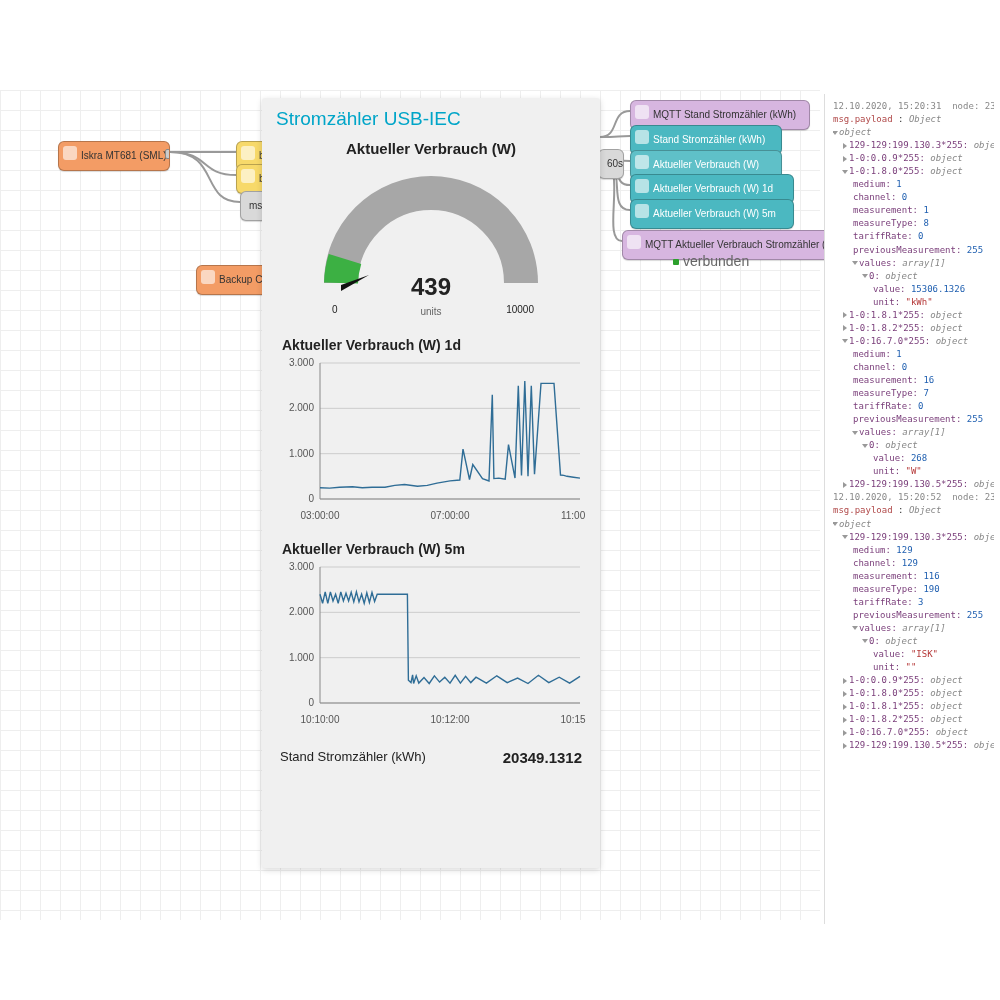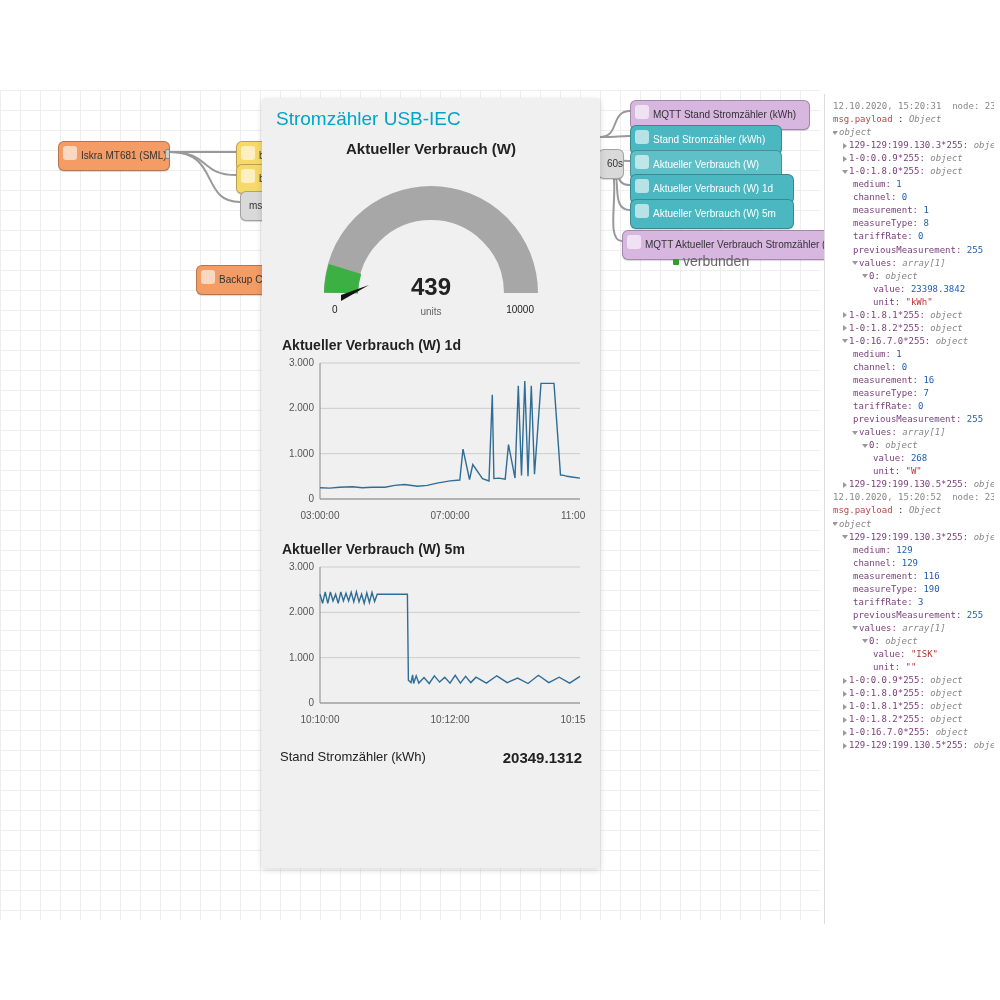--- a/index.html
+++ b/index.html
@@ -43,21 +43,21 @@
   .node-status .dot { display: inline-block; width: 6px; height: 6px; background: #2ca02c; border-radius: 1px; margin-right: 4px; vertical-align: middle; }
 
   
   .dash {
     position: absolute; left: 262px; top: 98px; width: 338px; height: 770px;
     background: #f0f0f0; border-radius: 3px; box-shadow: 0 2px 6px rgba(0,0,0,.15);
     padding: 10px 14px; color: #222;
   }
   .dash h1 { color: #00a5c8; font-weight: 400; font-size: 19px; margin-bottom: 10px; }
   .dash h2 { text-align: center; font-weight: 700; font-size: 15px; margin: 6px 0 6px; }
-  .gauge-wrap { position: relative; height: 160px; display: flex; align-items: center; justify-content: center; }
+  .gauge-wrap { position: relative; height: 160px; display: flex; justify-content: center; }
   .gauge-val { position: absolute; bottom: 22px; width: 100%; text-align: center; font-size: 24px; font-weight: 700; }
   .gauge-sub { position: absolute; bottom: 6px; width: 100%; text-align: center; font-size: 10px; color: #666; margin-top: 28px; }
   .gauge-min { position: absolute; left: 56px; bottom: 8px; font-size: 10px; }
   .gauge-max { position: absolute; right: 52px; bottom: 8px; font-size: 10px; }
 
   .chart-block { margin-top: 14px; }
   .chart-block h3 { font-size: 14px; font-weight: 700; margin: 8px 0 4px 6px; }
   .chart { position: relative; height: 170px; background: #f0f0f0; }
   .chart svg { width: 100%; height: 100%; }
   .ytxt { font-size: 10px; fill: #555; }
@@ -214,21 +214,21 @@
     <div class="row ind1"><span class="tri"></span><span class="key">1-0:0.0.9*255:</span> <span class="obj">object</span></div>
     <div class="row ind1"><span class="tri open"></span><span class="key">1-0:1.8.0*255:</span> <span class="obj">object</span></div>
     <div class="row ind2"><span class="key">medium:</span> <span class="num">1</span></div>
     <div class="row ind2"><span class="key">channel:</span> <span class="num">0</span></div>
     <div class="row ind2"><span class="key">measurement:</span> <span class="num">1</span></div>
     <div class="row ind2"><span class="key">measureType:</span> <span class="num">8</span></div>
     <div class="row ind2"><span class="key">tariffRate:</span> <span class="num">0</span></div>
     <div class="row ind2"><span class="key">previousMeasurement:</span> <span class="num">255</span></div>
     <div class="row ind2"><span class="tri open"></span><span class="key">values:</span> <span class="obj">array[1]</span></div>
     <div class="row ind3"><span class="tri open"></span><span class="key">0:</span> <span class="obj">object</span></div>
-    <div class="row ind4"><span class="key">value:</span> <span class="num">23398.3842</span></div>
+    <div class="row ind4"><span class="key">value:</span> <span class="num">15306.1326</span></div>
     <div class="row ind4"><span class="key">unit:</span> <span class="str">"kWh"</span></div>
     <div class="row ind1"><span class="tri"></span><span class="key">1-0:1.8.1*255:</span> <span class="obj">object</span></div>
     <div class="row ind1"><span class="tri"></span><span class="key">1-0:1.8.2*255:</span> <span class="obj">object</span></div>
     <div class="row ind1"><span class="tri open"></span><span class="key">1-0:16.7.0*255:</span> <span class="obj">object</span></div>
     <div class="row ind2"><span class="key">medium:</span> <span class="num">1</span></div>
     <div class="row ind2"><span class="key">channel:</span> <span class="num">0</span></div>
     <div class="row ind2"><span class="key">measurement:</span> <span class="num">16</span></div>
     <div class="row ind2"><span class="key">measureType:</span> <span class="num">7</span></div>
     <div class="row ind2"><span class="key">tariffRate:</span> <span class="num">0</span></div>
     <div class="row ind2"><span class="key">previousMeasurement:</span> <span class="num">255</span></div>

